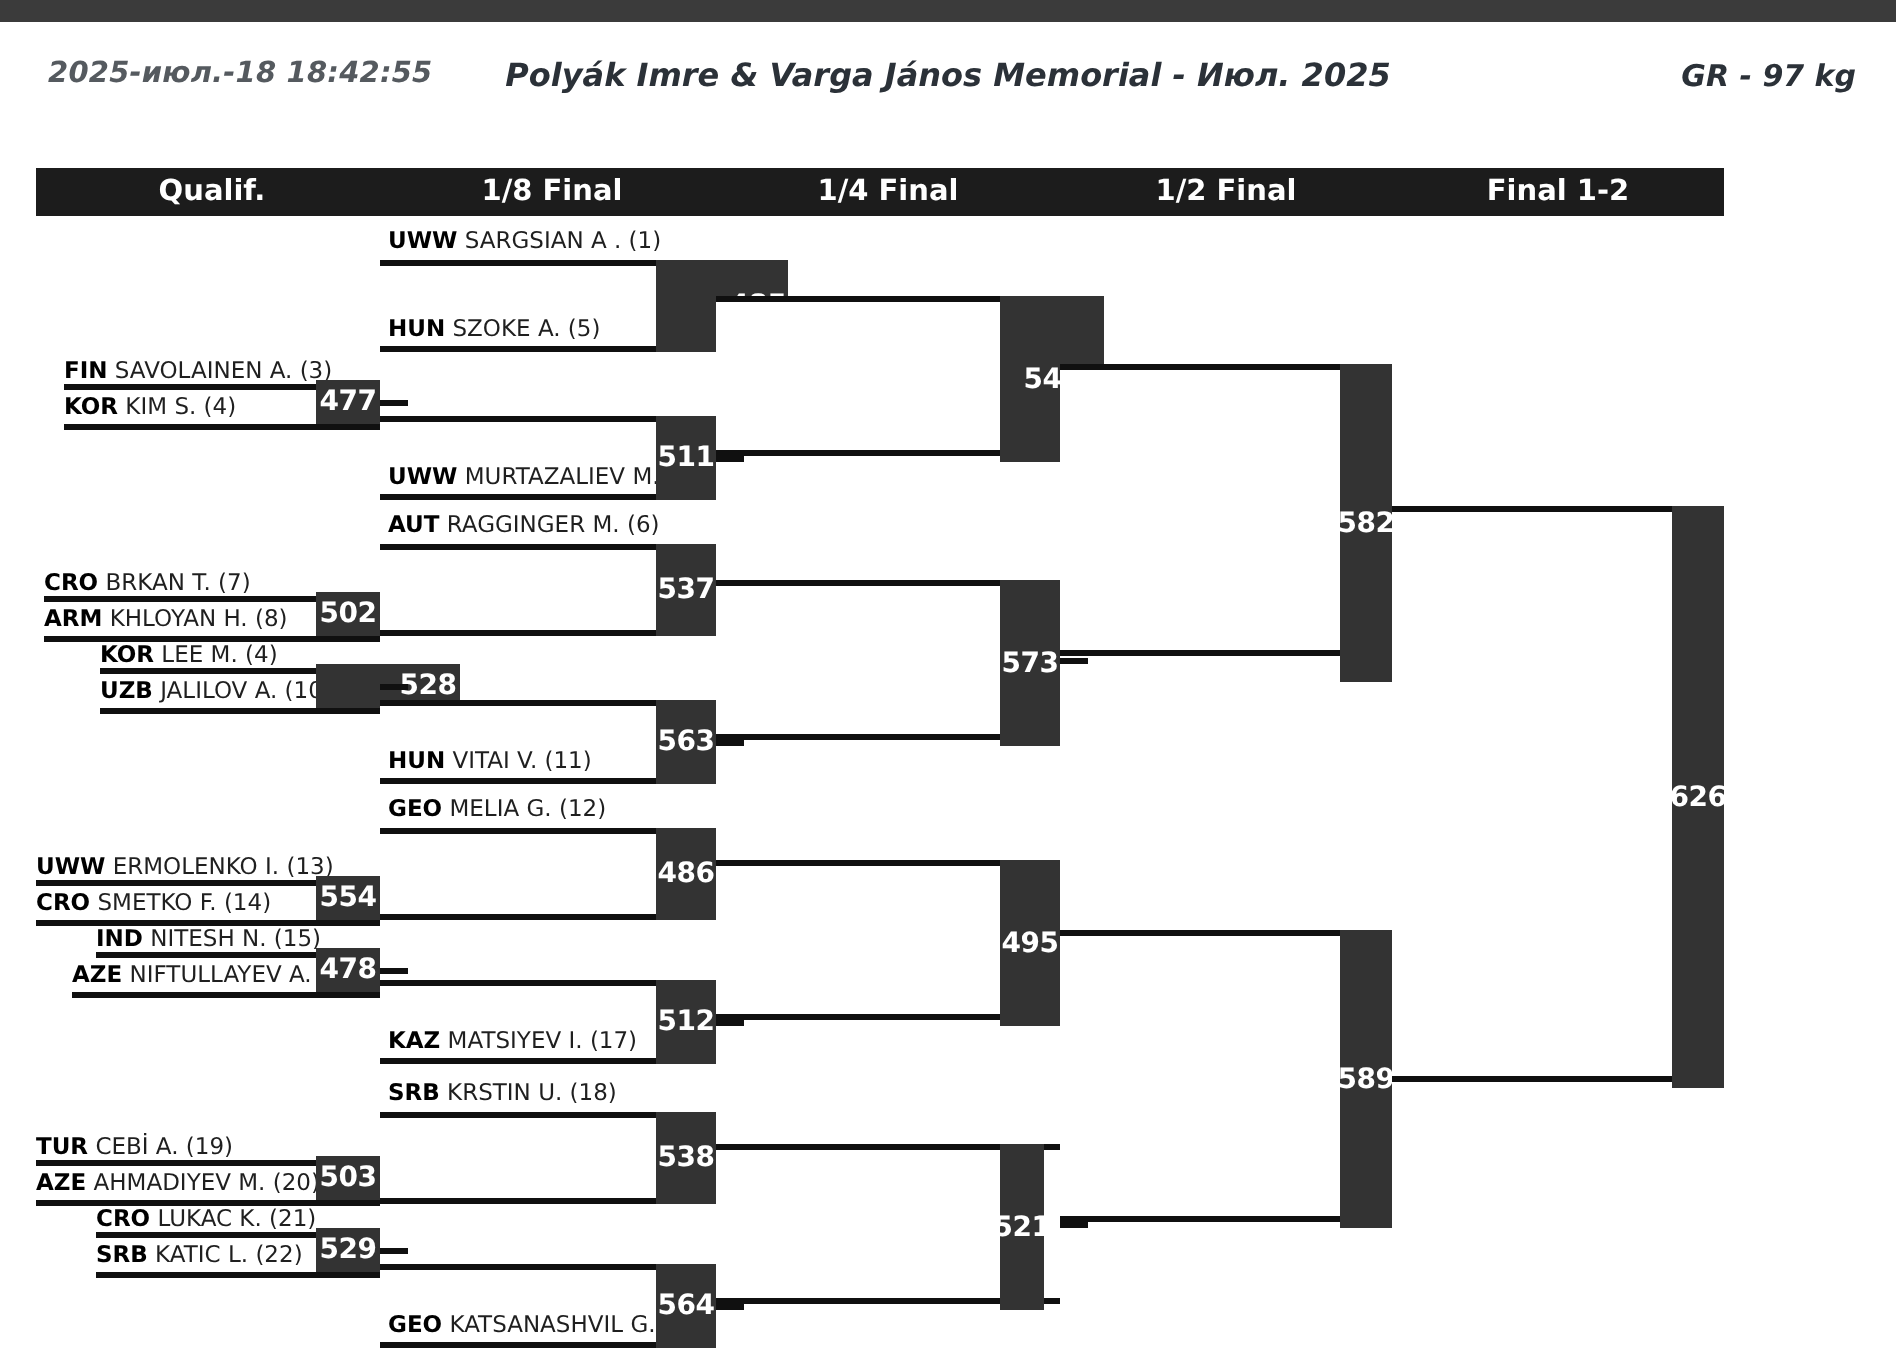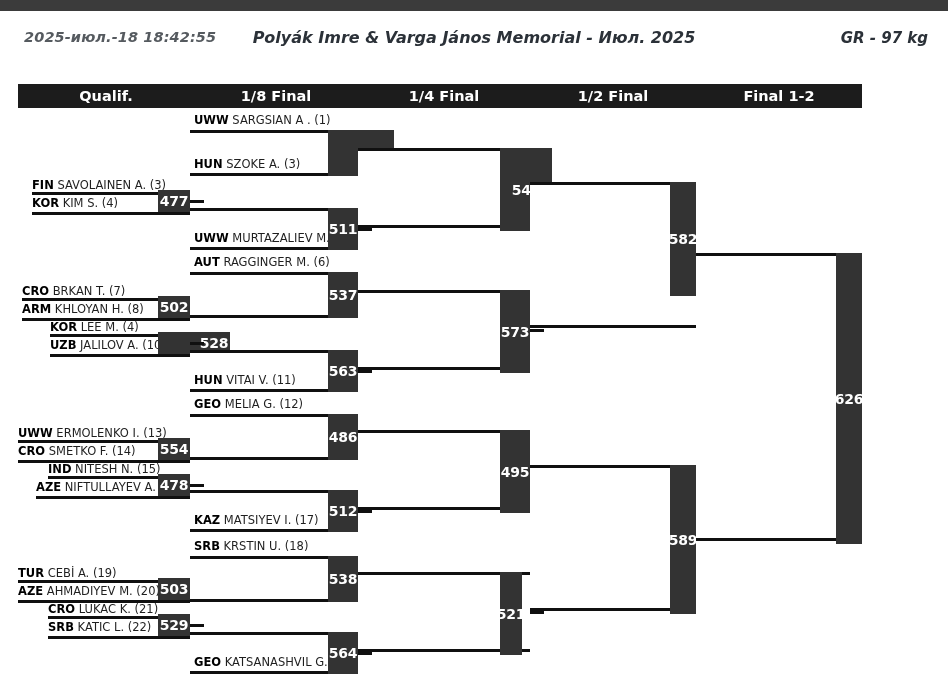--- a/index.html
+++ b/index.html
@@ -189,21 +189,21 @@
     <div class="bout" style="left: 158px; top: 578px; width: 32px; height: 22px;">503</div>
     <div class="rule" style="left: 190px; top: 588px; width: 14px;"></div>
     <div class="name" style="left: 48px; top: 602px;"><span class="cc">CRO</span><span class="nm"> LUKAC K. (21)</span></div>
     <div class="rule" style="left: 48px; top: 616px; width: 142px;"></div>
     <div class="name" style="left: 48px; top: 620px;"><span class="cc">SRB</span><span class="nm"> KATIC L. (22)</span></div>
     <div class="rule" style="left: 48px; top: 636px; width: 142px;"></div>
     <div class="bout" style="left: 158px; top: 614px; width: 32px; height: 22px;">529</div>
     <div class="rule" style="left: 190px; top: 624px; width: 14px;"></div>
     <div class="match" style="left: 190px; top: 130px; width: 168px; height: 46px;"></div>
     <div class="name" style="left: 194px; top: 113px;"><span class="cc">UWW</span><span class="nm"> SARGSIAN A . (1)</span></div>
-    <div class="name" style="left: 194px; top: 157px;"><span class="cc">HUN</span><span class="nm"> SZOKE A. (3)</span></div>
+    <div class="name" style="left: 194px; top: 157px;"><span class="cc">HUN</span><span class="nm"> SZOKE A. (5)</span></div>
     <div class="bout" style="left: 328px; top: 130px; width: 30px; height: 46px; padding-left: 36px;">485</div>
     <div class="rule" style="left: 358px; top: 151.5px; width: 14px;"></div>
     <div class="match" style="left: 190px; top: 208px; width: 168px; height: 42px;"></div>
     <div class="name" style="left: 194px; top: 231px;"><span class="cc">UWW</span><span class="nm"> MURTAZALIEV M. (5)</span></div>
     <div class="bout" style="left: 328px; top: 208px; width: 30px; height: 42px;">511</div>
     <div class="rule" style="left: 358px; top: 227.5px; width: 14px;"></div>
     <div class="match" style="left: 190px; top: 272px; width: 168px; height: 46px;"></div>
     <div class="name" style="left: 194px; top: 255px;"><span class="cc">AUT</span><span class="nm"> RAGGINGER M. (6)</span></div>
     <div class="bout" style="left: 328px; top: 272px; width: 30px; height: 46px;">537</div>
     <div class="rule" style="left: 358px; top: 293.5px; width: 14px;"></div>
@@ -233,20 +233,20 @@
     <div class="match" style="left: 358px; top: 290px; width: 172px; height: 80px;"></div>
     <div class="bout" style="left: 500px; top: 290px; width: 30px; height: 83px;">573</div>
     <div class="rule" style="left: 530px; top: 328.5px; width: 14px;"></div>
     <div class="match" style="left: 358px; top: 430px; width: 172px; height: 80px;"></div>
     <div class="bout" style="left: 500px; top: 430px; width: 30px; height: 83px;">495</div>
     <div class="rule" style="left: 530px; top: 468.5px; width: 14px;"></div>
     <div class="match" style="left: 358px; top: 572px; width: 172px; height: 80px;"></div>
     <div class="bout" style="left: 500px; top: 572px; width: 22px; height: 83px;">521</div>
     <div class="rule" style="left: 530px; top: 610.5px; width: 14px;"></div>
     <div class="match" style="left: 530px; top: 182px; width: 166px; height: 146px;"></div>
-    <div class="bout" style="left: 670px; top: 182px; width: 26px; height: 114px; text-align: right;">582</div>
+    <div class="bout" style="left: 670px; top: 182px; width: 26px; height: 159px; text-align: right;">582</div>
     <div class="rule" style="left: 696px; top: 253.5px; width: 14px;"></div>
     <div class="match" style="left: 530px; top: 465px; width: 166px; height: 146px;"></div>
     <div class="bout" style="left: 670px; top: 465px; width: 26px; height: 149px;">589</div>
     <div class="rule" style="left: 696px; top: 536.5px; width: 14px;"></div>
     <div class="match" style="left: 696px; top: 253px; width: 166px; height: 288px;"></div>
     <div class="bout" style="left: 836px; top: 253px; width: 26px; height: 291px;">626</div>
   </div>
 
 </body></html>

